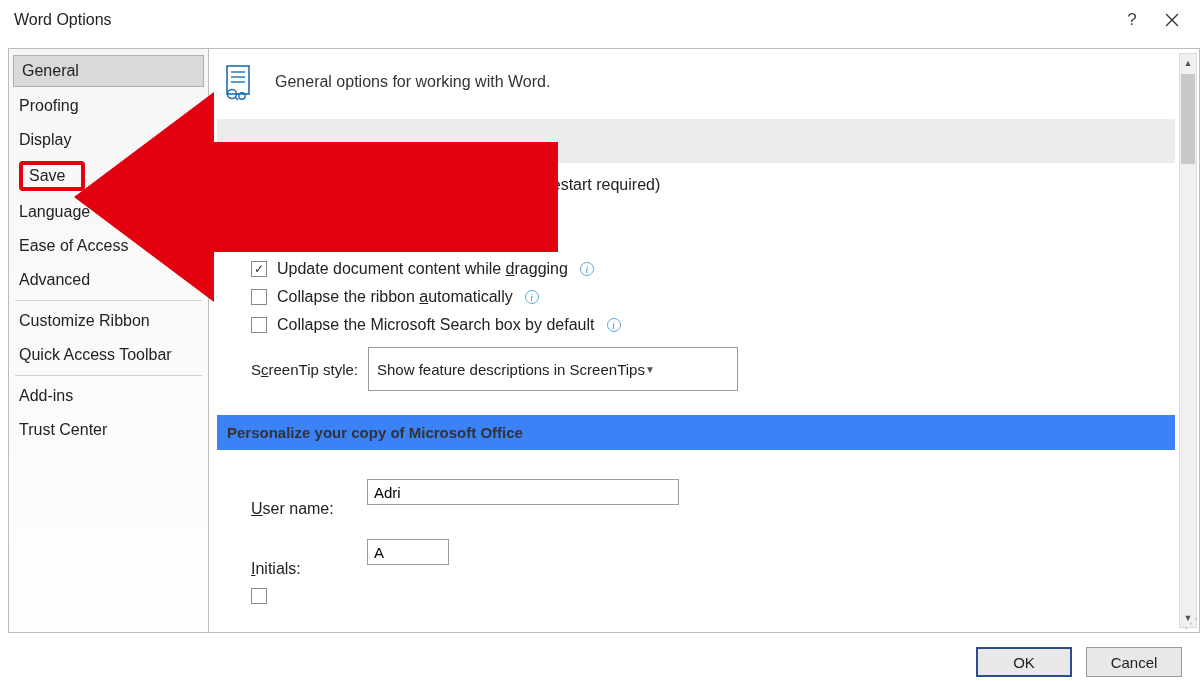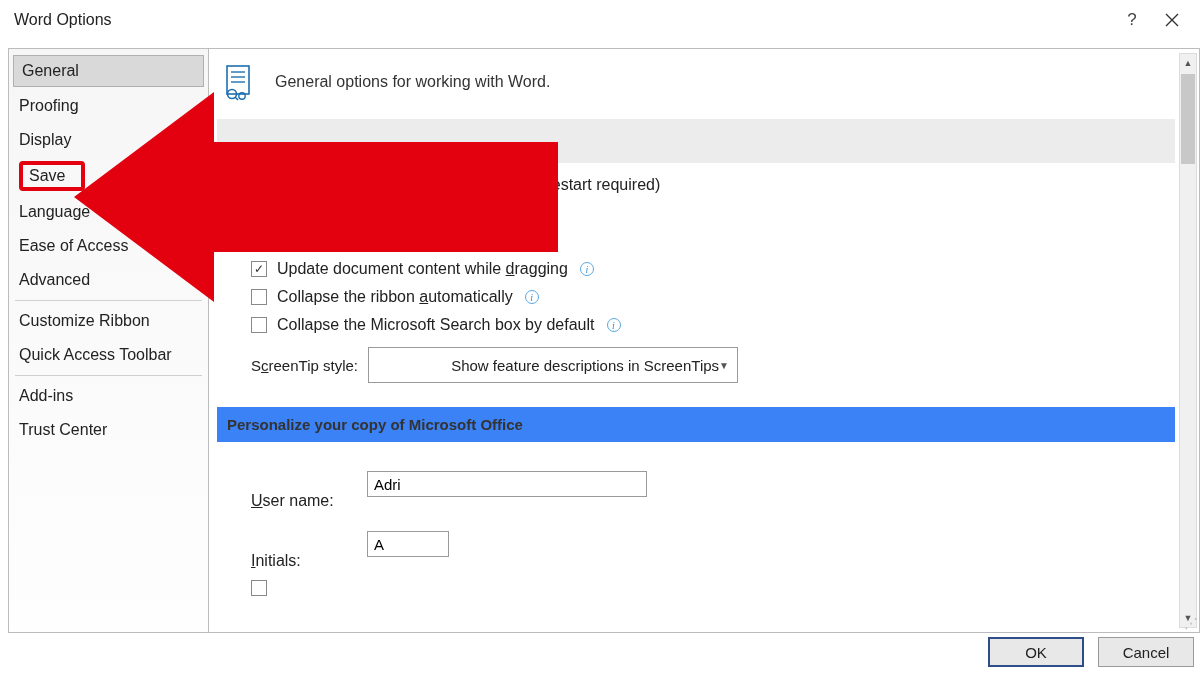--- a/index.html
+++ b/index.html
@@ -172,25 +172,25 @@
   }
   .underline-char { text-decoration: underline; }
   .screentip-row {
     display: flex;
     align-items: center;
     gap: 10px;
     padding: 8px 0 4px 0;
   }
   .dropdown {
     border: 1px solid #9a9a9a;
-    height: 36px;
+    height: 44px;
     width: 370px;
     display: flex;
     align-items: center;
-    justify-content: flex-end;
+    justify-content: flex-start;
     padding: 0 8px;
     font-size: 15px;
     color: #222;
     background: #fff;
   }
   .section-header {
     background: #3b82f6;
     padding: 9px 10px;
     font-weight: 600;
     font-size: 15px;
@@ -212,40 +212,40 @@
     margin-top: 34px;
   }
   .txt-input {
     border: 1px solid #9a9a9a;
     height: 26px;
     padding: 2px 6px;
     font-size: 15px;
     font-family: inherit;
     background: #fff;
   }
-  .txt-input.wide { width: 280px; }
+  .txt-input.wide { width: 312px; }
   .txt-input.narrow { width: 82px; }
 
   .red-arrow {
     position: absolute;
     top: 92px;
     left: 74px;
     width: 484px;
     height: 210px;
     pointer-events: none;
     z-index: 50;
   }
 
   .footer {
     position: absolute;
     bottom: 4px;
-    right: 6px;
+    right: 18px;
     height: 40px;
     display: flex;
-    align-items: flex-start;
+    align-items: flex-end;
     gap: 14px;
   }
   .btn {
     width: 96px;
     height: 30px;
     border: 1px solid #9a9a9a;
     background: #e8e8e8;
     font-size: 15px;
     display: flex;
     align-items: center;

